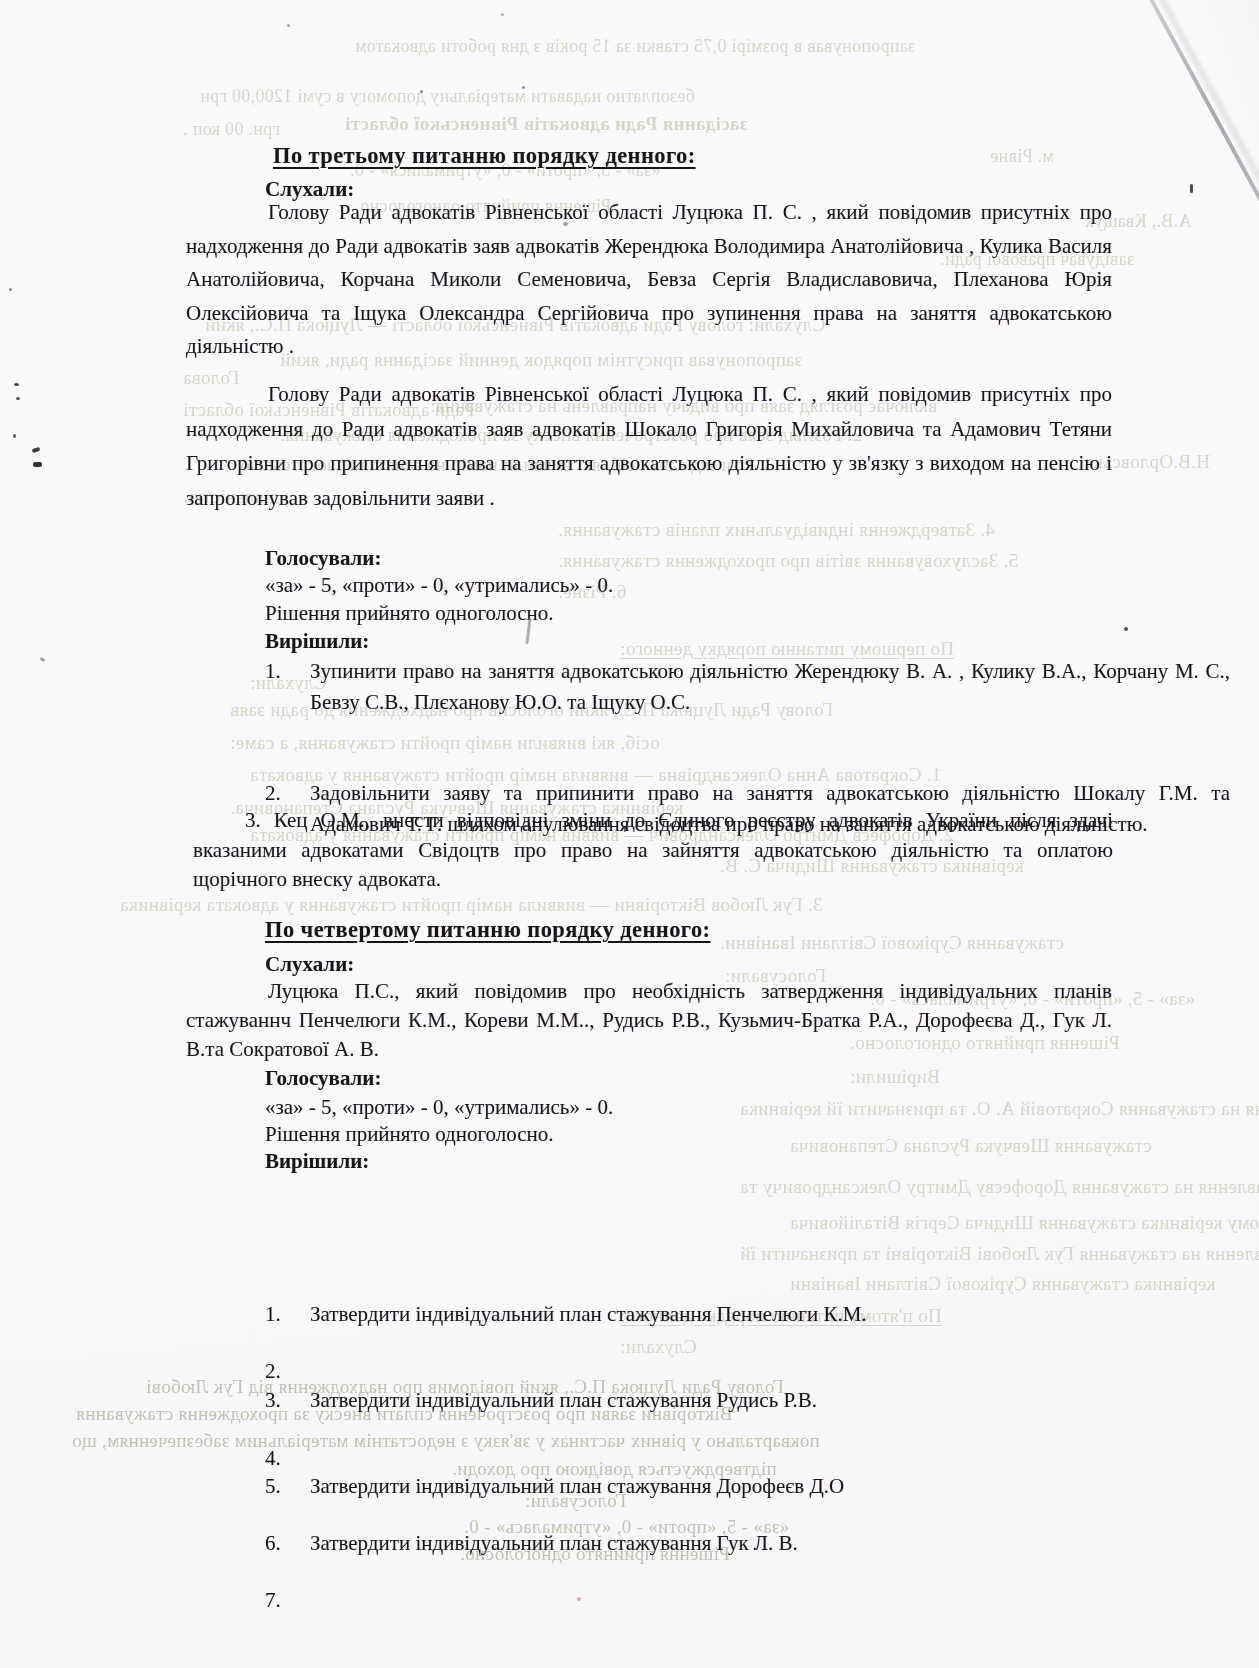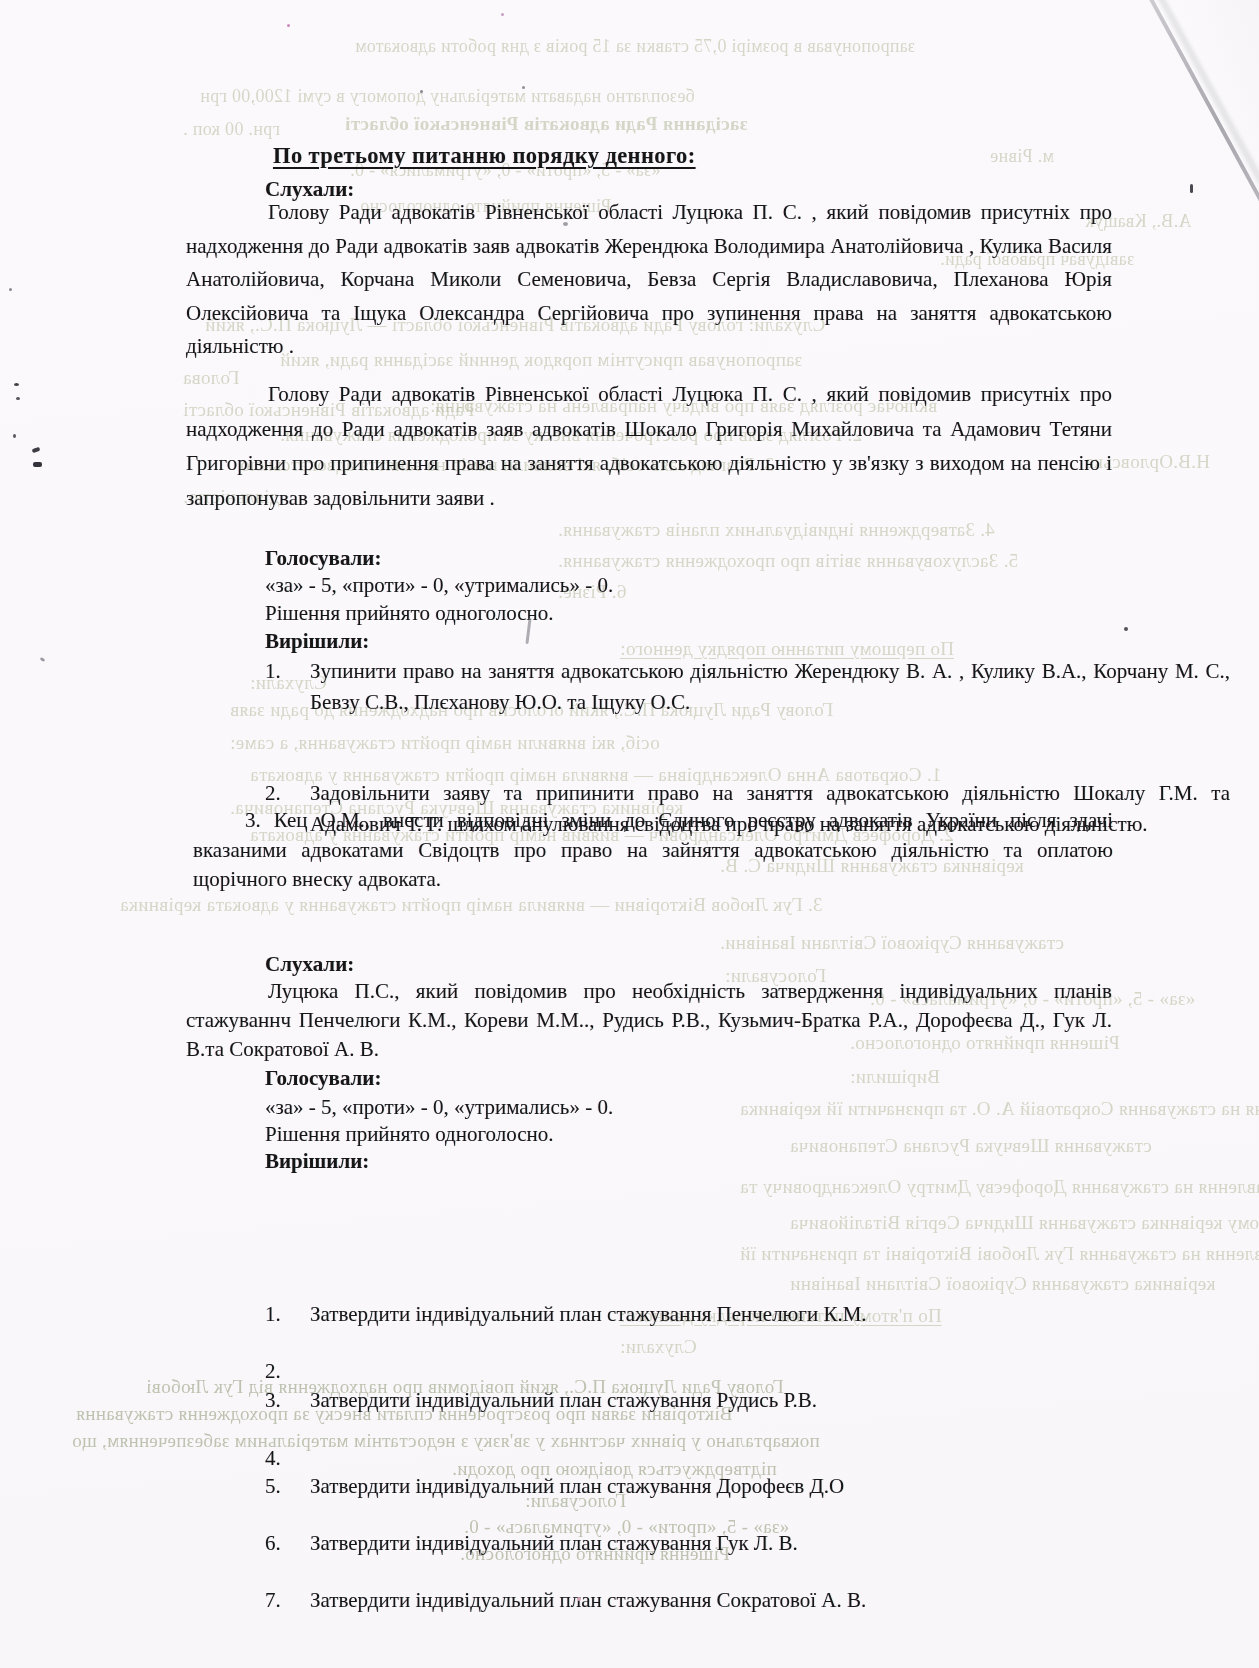--- a/index.html
+++ b/index.html
@@ -108,37 +108,38 @@
     <div class="fr" style="left:265px;top:573px">«за» - 5, «проти» - 0, «утримались» - 0.</div>
     <div class="fr" style="left:265px;top:601px">Рішення прийнято одноголосно.</div>
     <div class="fr bold" style="left:265px;top:629px">Вирішили:</div>
 
     <div class="fr just item" style="left:193px;top:656px;width:920px;line-height:30.6px"><span class="num">1.</span><span>Зупинити право на заняття адвокатською діяльністю Жерендюку В. А. , Кулику В.А., Корчану М. С., Бевзу С.В., Плєханову Ю.О. та Іщуку О.С.</span></div>
 
     <div class="fr just item" style="left:193px;top:717px;width:920px;line-height:30.6px"><span class="num">2.</span><span>Задовільнити заяву та  припинити право на заняття адвокатською діяльністю Шокалу Г.М. та Адамович Т. Г. шляхом анулювання  свідоцтва про право на заняття адвокатською діяльністю.</span></div>
 
     <p class="fr just" style="left:193px;top:806px;width:920px;line-height:29.6px;text-indent:52px;margin:0">3. Кец О.М., внести відповідні зміни до Єдиного реєстру адвокатів України після здачі вказаними адвокатами Свідоцтв про право на зайняття адвокатською діяльністю та оплатою  щорічного внеску адвоката.</p>
 
+    <div class="fr hdg" style="left:265px;top:917px">По четвертому питанню порядку денного:</div>
 
     <div class="fr bold" style="left:265px;top:952px">Слухали:</div>
 
     <p class="fr just" style="left:186px;top:977px;width:926px;line-height:29px;text-indent:82px;margin:0">Луцюка П.С., який повідомив про необхідність затвердження індивідуальних планів стажуваннч Пенчелюги К.М., Кореви М.М.., Рудись Р.В., Кузьмич-Братка Р.А., Дорофеєва Д., Гук Л. В.та Сократової А. В.</p>
 
     <div class="fr bold" style="left:265px;top:1066px">Голосували:</div>
     <div class="fr" style="left:265px;top:1095px">«за» - 5, «проти» - 0, «утримались» - 0.</div>
     <div class="fr" style="left:265px;top:1122px">Рішення прийнято одноголосно.</div>
     <div class="fr bold" style="left:265px;top:1149px">Вирішили:</div>
 
     <div class="fr item" style="left:193px;top:1178px;width:920px;line-height:28.6px"><span class="num">1.</span><span>Затвердити індивідуальний план стажування Пенчелюги К.М.</span></div>
     <div class="fr item" style="left:193px;top:1206px;width:920px;line-height:28.6px"><span class="num">2.</span></div>
     <div class="fr item" style="left:193px;top:1235px;width:920px;line-height:28.6px"><span class="num">3.</span><span>Затвердити індивідуальний план стажування Рудись Р.В.</span></div>
     <div class="fr item" style="left:193px;top:1264px;width:920px;line-height:28.6px"><span class="num">4.</span></div>
     <div class="fr item" style="left:193px;top:1292px;width:920px;line-height:28.6px"><span class="num">5.</span><span>Затвердити індивідуальний план стажування Дорофеєв Д.О</span></div>
     <div class="fr item" style="left:193px;top:1321px;width:920px;line-height:28.6px"><span class="num">6.</span><span>Затвердити індивідуальний план стажування Гук Л. В.</span></div>
-    <div class="fr item" style="left:193px;top:1349px;width:920px;line-height:28.6px"><span class="num">7.</span><span>Затвердити індивідуальний план стажування Сократової А. В.</span></div>
+    <div class="fr item" style="left:193px;top:1349px;width:920px;line-height:28.6px"><span class="num">7.</span></div>
   </div>
 
   <div>
     <div class="sp" style="left:14px;top:383px;width:5px;height:3px;background:#44424a"></div>
     <div class="sp" style="left:16px;top:397px;width:4px;height:3px;background:#55525a"></div>
     <div class="sp" style="left:13px;top:434px;width:3px;height:4px;background:#5a5860"></div>
     <div class="sp" style="left:32px;top:448px;width:8px;height:4px;background:#3e3c44;border-radius:2px;transform:rotate(-20deg)"></div>
     <div class="sp" style="left:33px;top:462px;width:9px;height:5px;background:#34323a;border-radius:2px"></div>
     <div class="sp" style="left:9px;top:288px;width:3px;height:3px;background:#8a8890"></div>
     <div class="sp" style="left:40px;top:658px;width:5px;height:3px;background:#9a98a0;transform:rotate(30deg)"></div>

